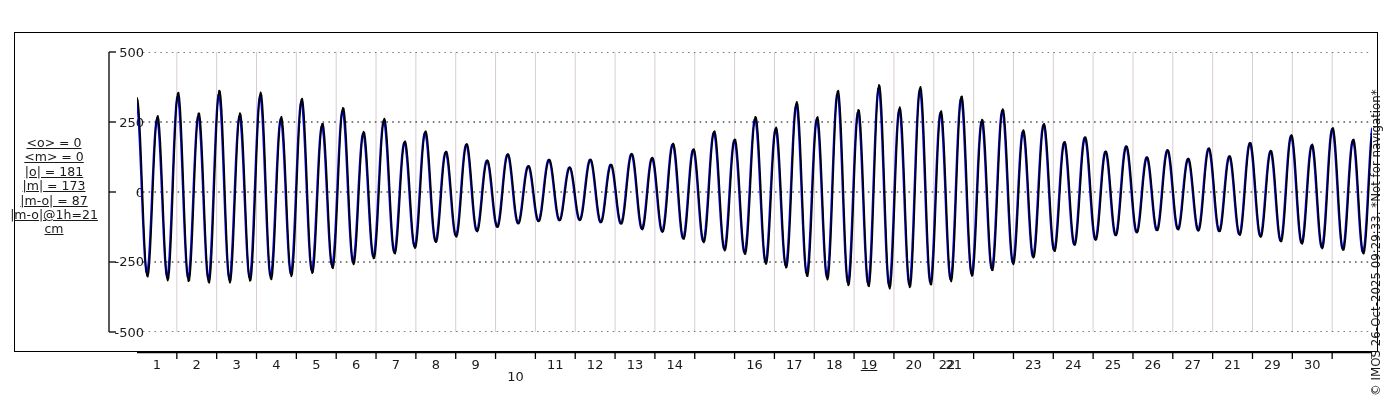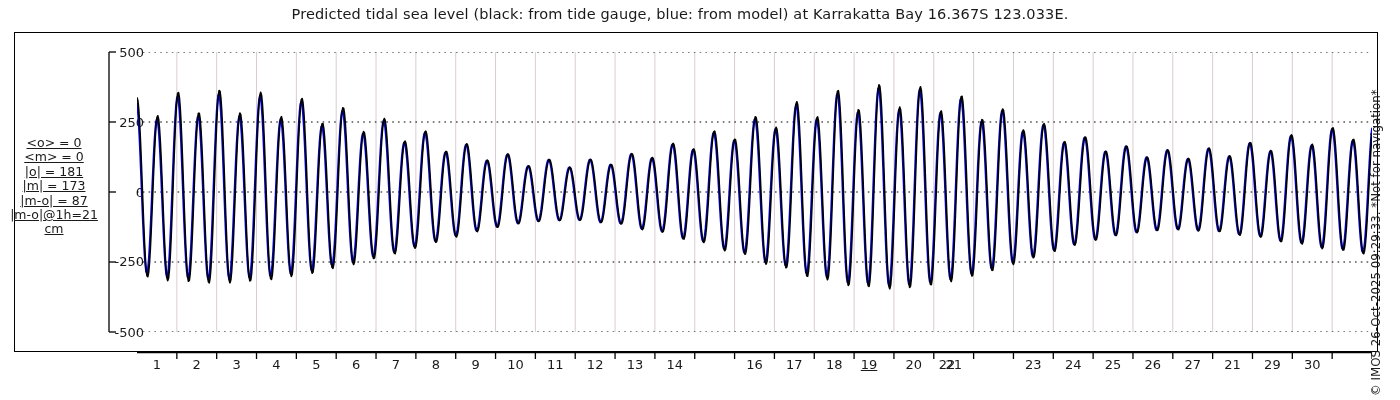--- a/index.html
+++ b/index.html
@@ -90,21 +90,20 @@
     transform-origin:left bottom;
     transform:rotate(-90deg);
     font-size:11.8px;color:#1a1a1a;white-space:nowrap;
   }
 </style>
 </head>
 <body>
 
 <div id="root">
 
-  <div class="chart-title">Predicted tidal sea level (black: from tide gauge, blue: from model) at Karrakatta Bay 16.367S 123.033E.</div>
 
   <div class="outer-frame"></div>
 
   <div class="stats-block">
     <div>&lt;o&gt; = 0</div>
     <div>&lt;m&gt; = 0</div>
     <div>|o| = 181</div>
     <div>|m| = 173</div>
     <div>|m-o| = 87</div>
     <div>|m-o|@1h=21</div>
@@ -218,21 +217,21 @@
   <div class="xtick-labels" id="xtick-labels">
       <div class="xtick-label" style="left: 19.9194px;">1</div>
       <div class="xtick-label" style="left: 59.7581px;">2</div>
       <div class="xtick-label" style="left: 99.5968px;">3</div>
       <div class="xtick-label" style="left: 139.435px;">4</div>
       <div class="xtick-label" style="left: 179.274px;">5</div>
       <div class="xtick-label" style="left: 219.113px;">6</div>
       <div class="xtick-label" style="left: 258.952px;">7</div>
       <div class="xtick-label" style="left: 298.79px;">8</div>
       <div class="xtick-label" style="left: 338.629px;">9</div>
-      <div class="xtick-label" style="left: 378.468px;">10</div>
+      <div class="xtick-label" style="left: 378.468px; margin-top: 12px;">10</div>
       <div class="xtick-label" style="left: 418.306px;">11</div>
       <div class="xtick-label" style="left: 458.145px;">12</div>
       <div class="xtick-label" style="left: 497.984px;">13</div>
       <div class="xtick-label" style="left: 537.823px;">14</div>
       <div class="xtick-label" style="left: 577.661px; margin-top: 40px;">15</div>
       <div class="xtick-label" style="left: 617.5px;">16</div>
       <div class="xtick-label" style="left: 657.339px; text-align: center;">17</div>
       <div class="xtick-label" style="left: 697.177px;">18</div>
       <div class="xtick-label" style="left: 732px; text-decoration: underline;">19</div>
       <div class="xtick-label" style="left: 776.855px;">20</div>

